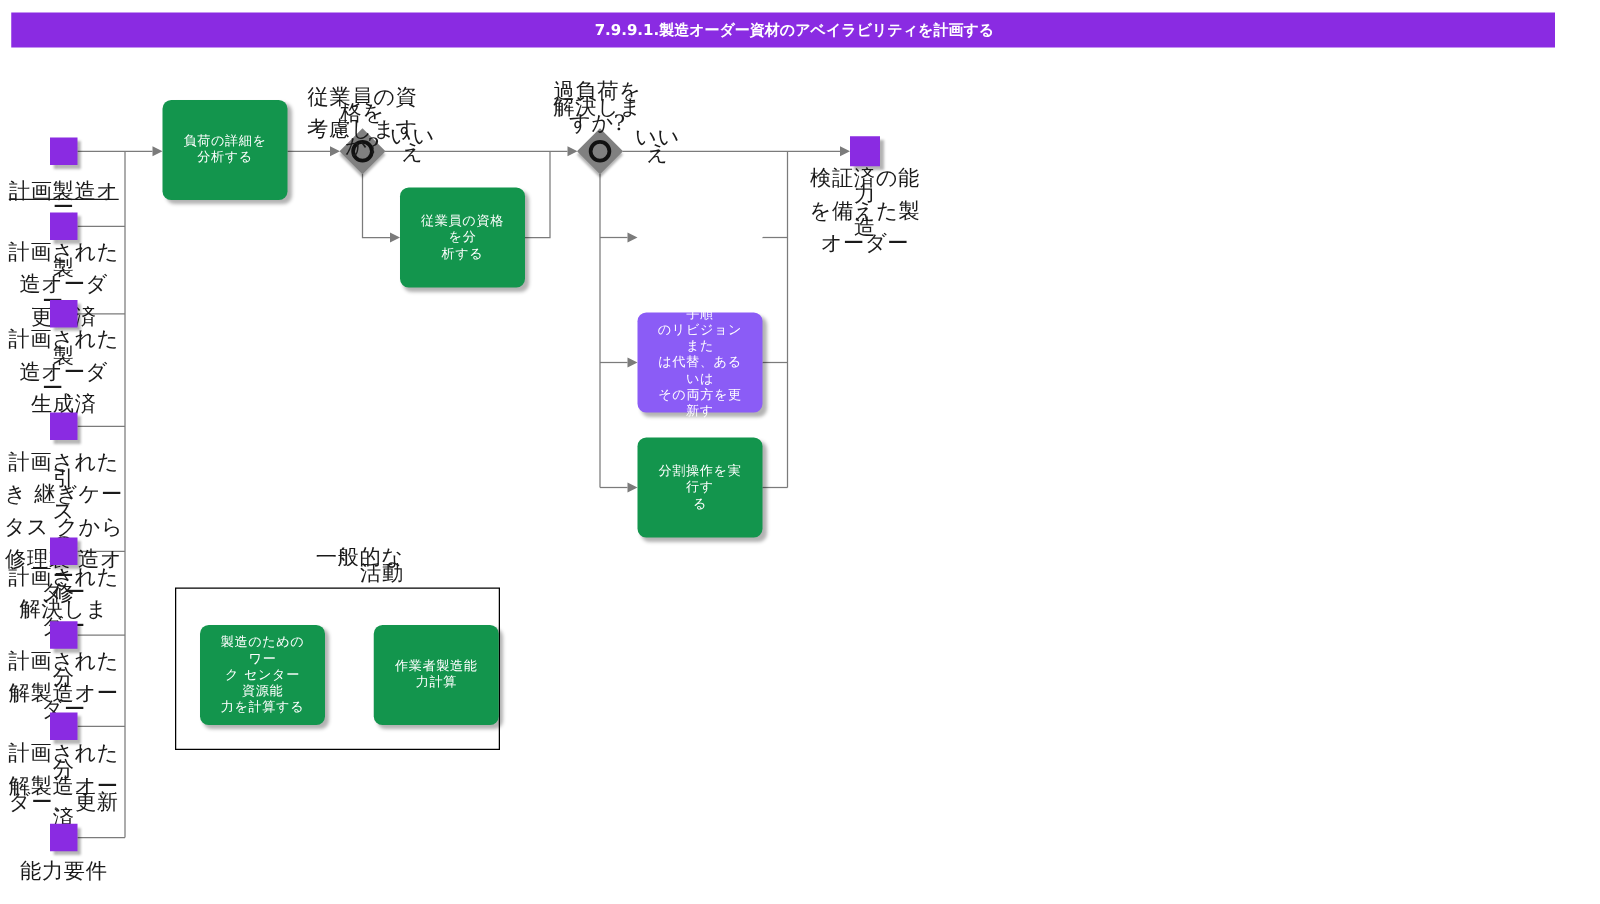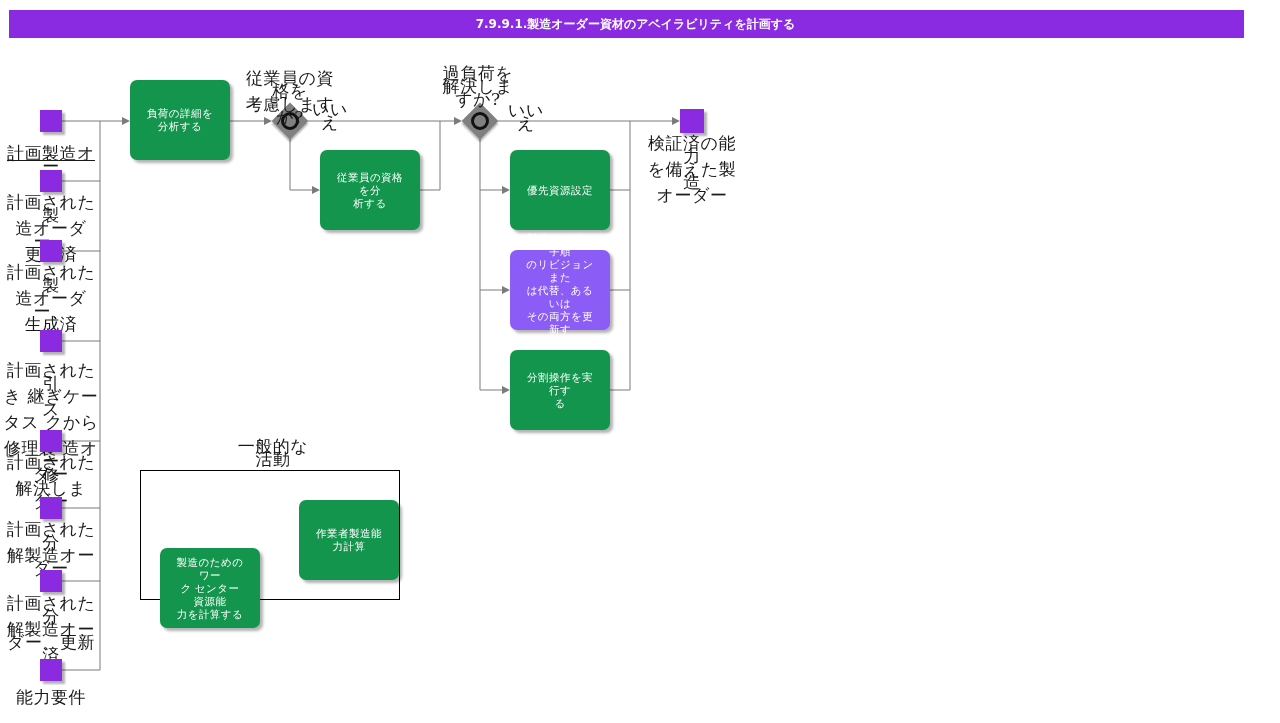--- a/index.html
+++ b/index.html
@@ -19,21 +19,20 @@
   .lbl{
     position:absolute;font-size:17px;line-height:13px;text-align:center;
     white-space:pre-line;letter-spacing:0.5px;color:#1a1a1a;
   }
   .act{
     position:absolute;width:100px;height:80px;border-radius:7px;
     color:#ffffff;display:flex;align-items:center;justify-content:center;
     text-align:center;font-size:10.5px;line-height:13px;letter-spacing:0.5px;
     padding:14px;box-sizing:border-box;white-space:pre-line;
     box-shadow:3px 3px 3px rgba(0,0,0,0.30);
-    font-family:Liberation Serif, serif;
   }
   .gw{
     position:absolute;width:26px;height:26px;background:#808080;
     transform:rotate(45deg);box-shadow:2px 2px 2px rgba(0,0,0,0.30);
   }
   .gwc{
     position:absolute;width:12px;height:12px;border:3px solid #111111;
     border-radius:50%;background:#808080;
   }
   .groupbox{
@@ -140,35 +139,34 @@
   <div class="act" style="left:320px;top:150px;background:#13954d;">従業員の資格を分
 析する</div>
 
   <div class="gw" style="left:467px;top:108px;"></div>
   <div class="gwc" style="left:471px;top:112px;"></div>
   <div class="lbl" style="left:438px;top:67px;width:80px;">過負荷を
 解決しま
 すか?</div>
   <div class="lbl" style="left:504px;top:104px;width:44px;">いいえ</div>
 
-  <div class="act" style="left:510px;top:150px;background:#13954d;">優先資源設定</div>
   <div class="act" style="left:510px;top:250px;background:#8b5cf6;">製造オーダー手順
 のリビジョンまた
 は代替、あるいは
 その両方を更新す
 る</div>
   <div class="act" style="left:510px;top:350px;background:#13954d;">分割操作を実行す
 る</div>
 
   <div class="evt" style="left:680px;top:109px;background:#8a2be2;width:24px;height:24px;"></div>
   <div class="lbl" style="left:645px;top:137px;width:94px;">検証済の能力
 を備えた製造
 オーダー</div>
 
-  <div class="lbl" style="left:223px;top:440px;width:100px;">一般的な
+  <div class="lbl" style="left:223px;top:440px;width:100px;text-align:right;">一般的な
 活動</div>
   <div class="groupbox"></div>
-  <div class="act" style="left:160px;top:500px;background:#13954d;margin-top:48px;">製造のためのワー
+  <div class="act" style="left:160px;top:500px;background:#13954d;">製造のためのワー
 ク センター 資源能
 力を計算する</div>
   <div class="act" style="left:299px;top:500px;background:#13954d;">作業者製造能力計算</div>
 
 </div>
 
 </body></html>

